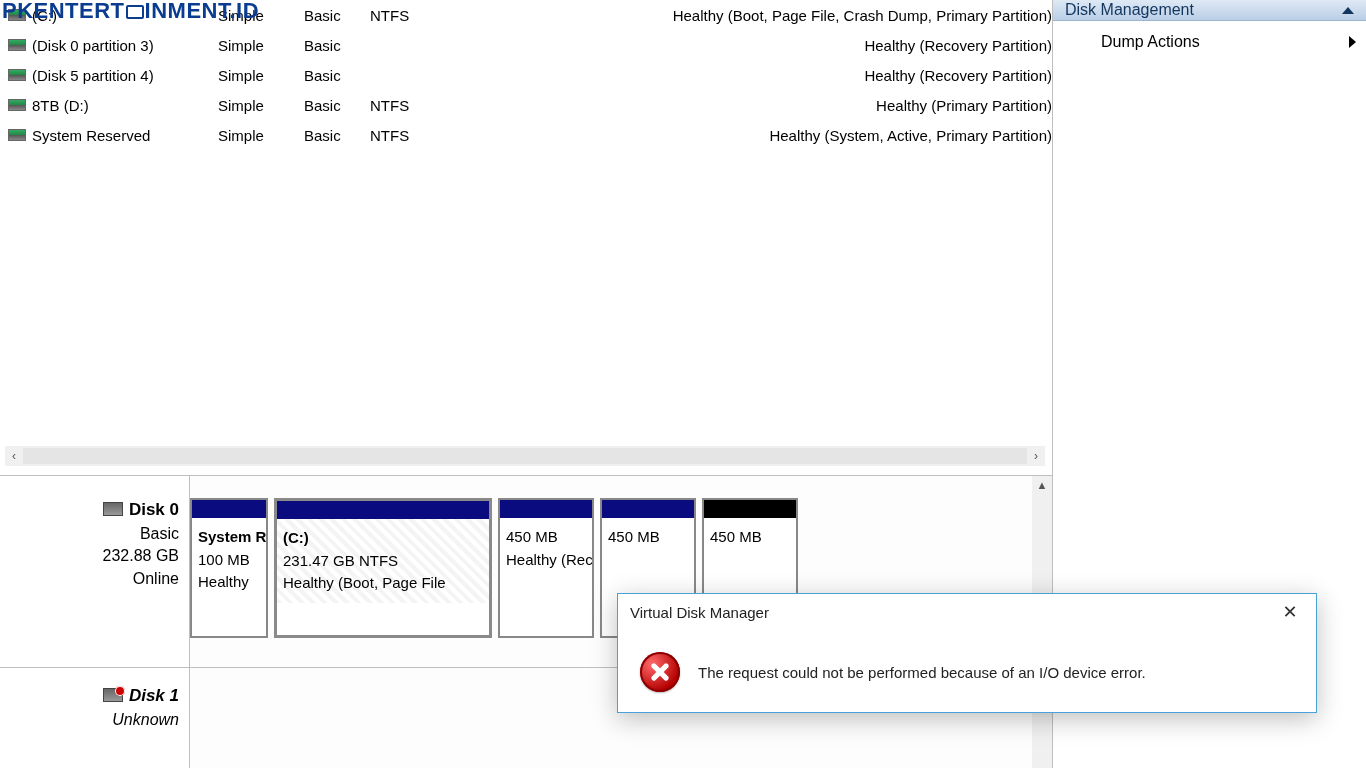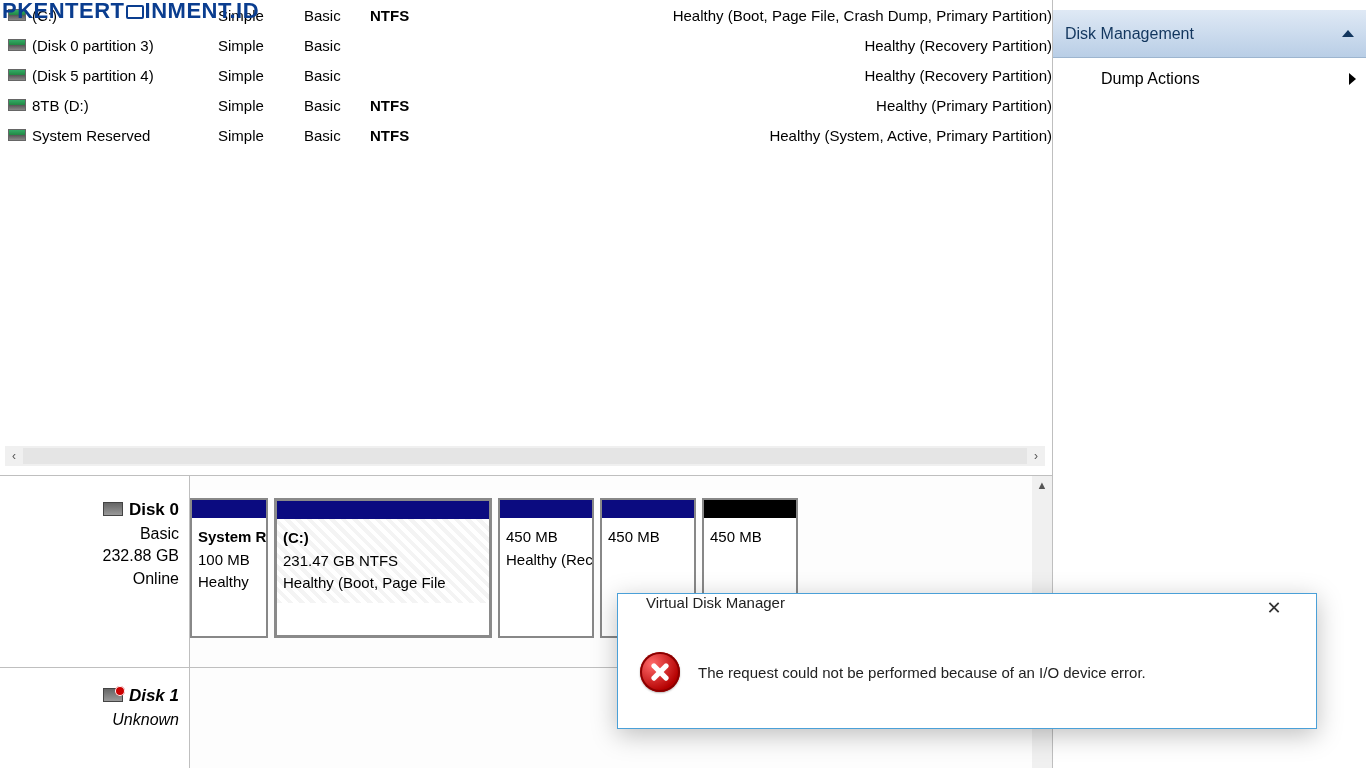--- a/index.html
+++ b/index.html
@@ -35,21 +35,21 @@
   .vicon {
     width: 18px; height: 12px;
     background: linear-gradient(to bottom,#3a6,#284 50%,#555 50%,#888);
     border: 1px solid #666;
     margin-right: 6px;
     flex: 0 0 18px;
   }
   .col-name { width: 186px; overflow: hidden; white-space: nowrap; }
   .col-layout { width: 86px; }
   .col-type { width: 66px; }
-  .col-fs { width: 128px; font-weight: bold; }
+  .col-fs { width: 128px; }
   .col-status { flex: 1; white-space: nowrap; overflow: hidden; text-align: right; }
   .watermark {
     position: absolute;
     left: 2px; top: -2px;
     font-family: Arial, Helvetica, sans-serif;
     font-size: 22px;
     font-weight: 800;
     letter-spacing: 0.5px;
     color: #0a3d8f;
   }
@@ -131,53 +131,53 @@
     background:#c00; right:-3px; top:-3px; box-shadow:0 0 0 1px #fff inset;
   }
   .actions-pane {
     position: absolute;
     left: 1052px; top: 0;
     width: 314px; height: 768px;
     background: #fff;
     border-left: 1px solid #bfbfbf;
   }
   .actions-header {
-    height: 48px;
+    height: 21px;
     background: linear-gradient(#dfe9f5,#b9cee6);
     border-bottom: 1px solid #9db5cf;
     display: flex; align-items: center; justify-content: space-between;
     padding: 0 12px;
-    font-size: 16px; color: #12365e; margin-top: 10px;
+    font-size: 16px; color: #12365e;
   }
   .actions-header .tri {
     width: 0;height:0;border-left:6px solid transparent;border-right:6px solid transparent;border-bottom:7px solid #12365e;
   }
   .actions-item {
     padding: 12px 10px 12px 48px;
     display: flex; align-items: center; justify-content: space-between;
     font-size: 16px;
   }
   .actions-item .ra { width:0;height:0;border-top:6px solid transparent;border-bottom:6px solid transparent;border-left:7px solid #000; }
   .dialog {
     position: absolute;
     left: 617px; top: 593px;
     width: 700px;
     background: #fff;
     border: 1px solid #4aa0d8;
     box-shadow: 0 6px 24px rgba(0,0,0,.25);
   }
   .dialog-title {
-    height: 36px; display:flex; align-items:flex-start; justify-content:space-between;
-    padding: 0 28px; font-size: 15px; color: #222;
+    height: 36px; display:flex; align-items:center; justify-content:space-between;
+    padding: 0 12px; font-size: 15px; color: #222;
   }
   .dialog-close {
     font-size: 18px; color: #333; width:28px; height:28px; display:flex;align-items:center;justify-content:center;
   }
   .dialog-body {
-    display:flex; align-items:center; gap:18px; padding: 22px 22px 36px 22px;
+    display:flex; align-items:center; gap:18px; padding: 22px 22px 20px 22px;
   }
   .err-icon {
     width: 40px; height: 40px; border-radius: 50%;
     background: radial-gradient(circle at 30% 30%, #ff6a6a, #b40000 70%);
     position: relative; flex: 0 0 40px;
     box-shadow: inset 0 0 0 2px #8a0000, 0 1px 2px rgba(0,0,0,.3);
   }
   .err-icon::before, .err-icon::after {
     content:""; position:absolute; left:50%; top:50%;
     width: 22px; height: 5px; background:#fff; border-radius:2px;

